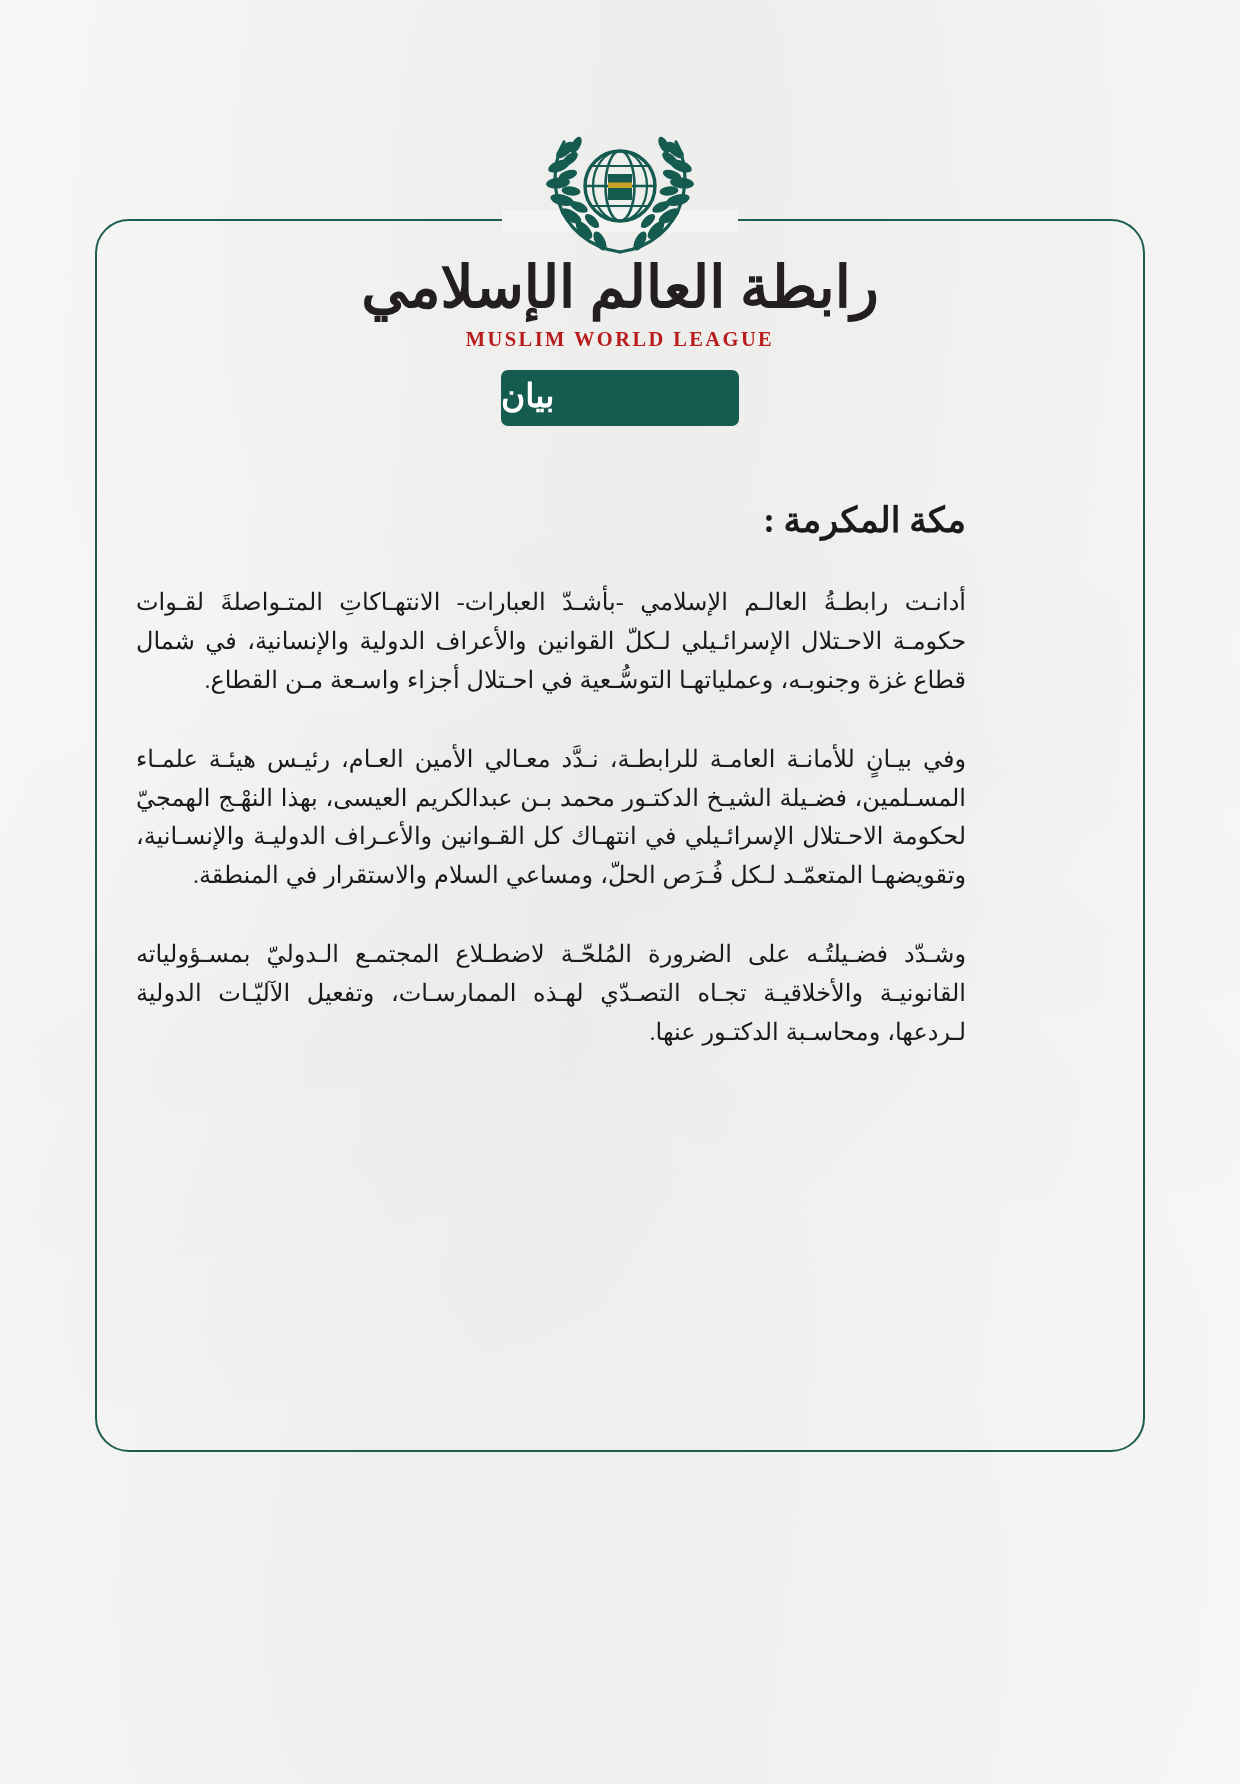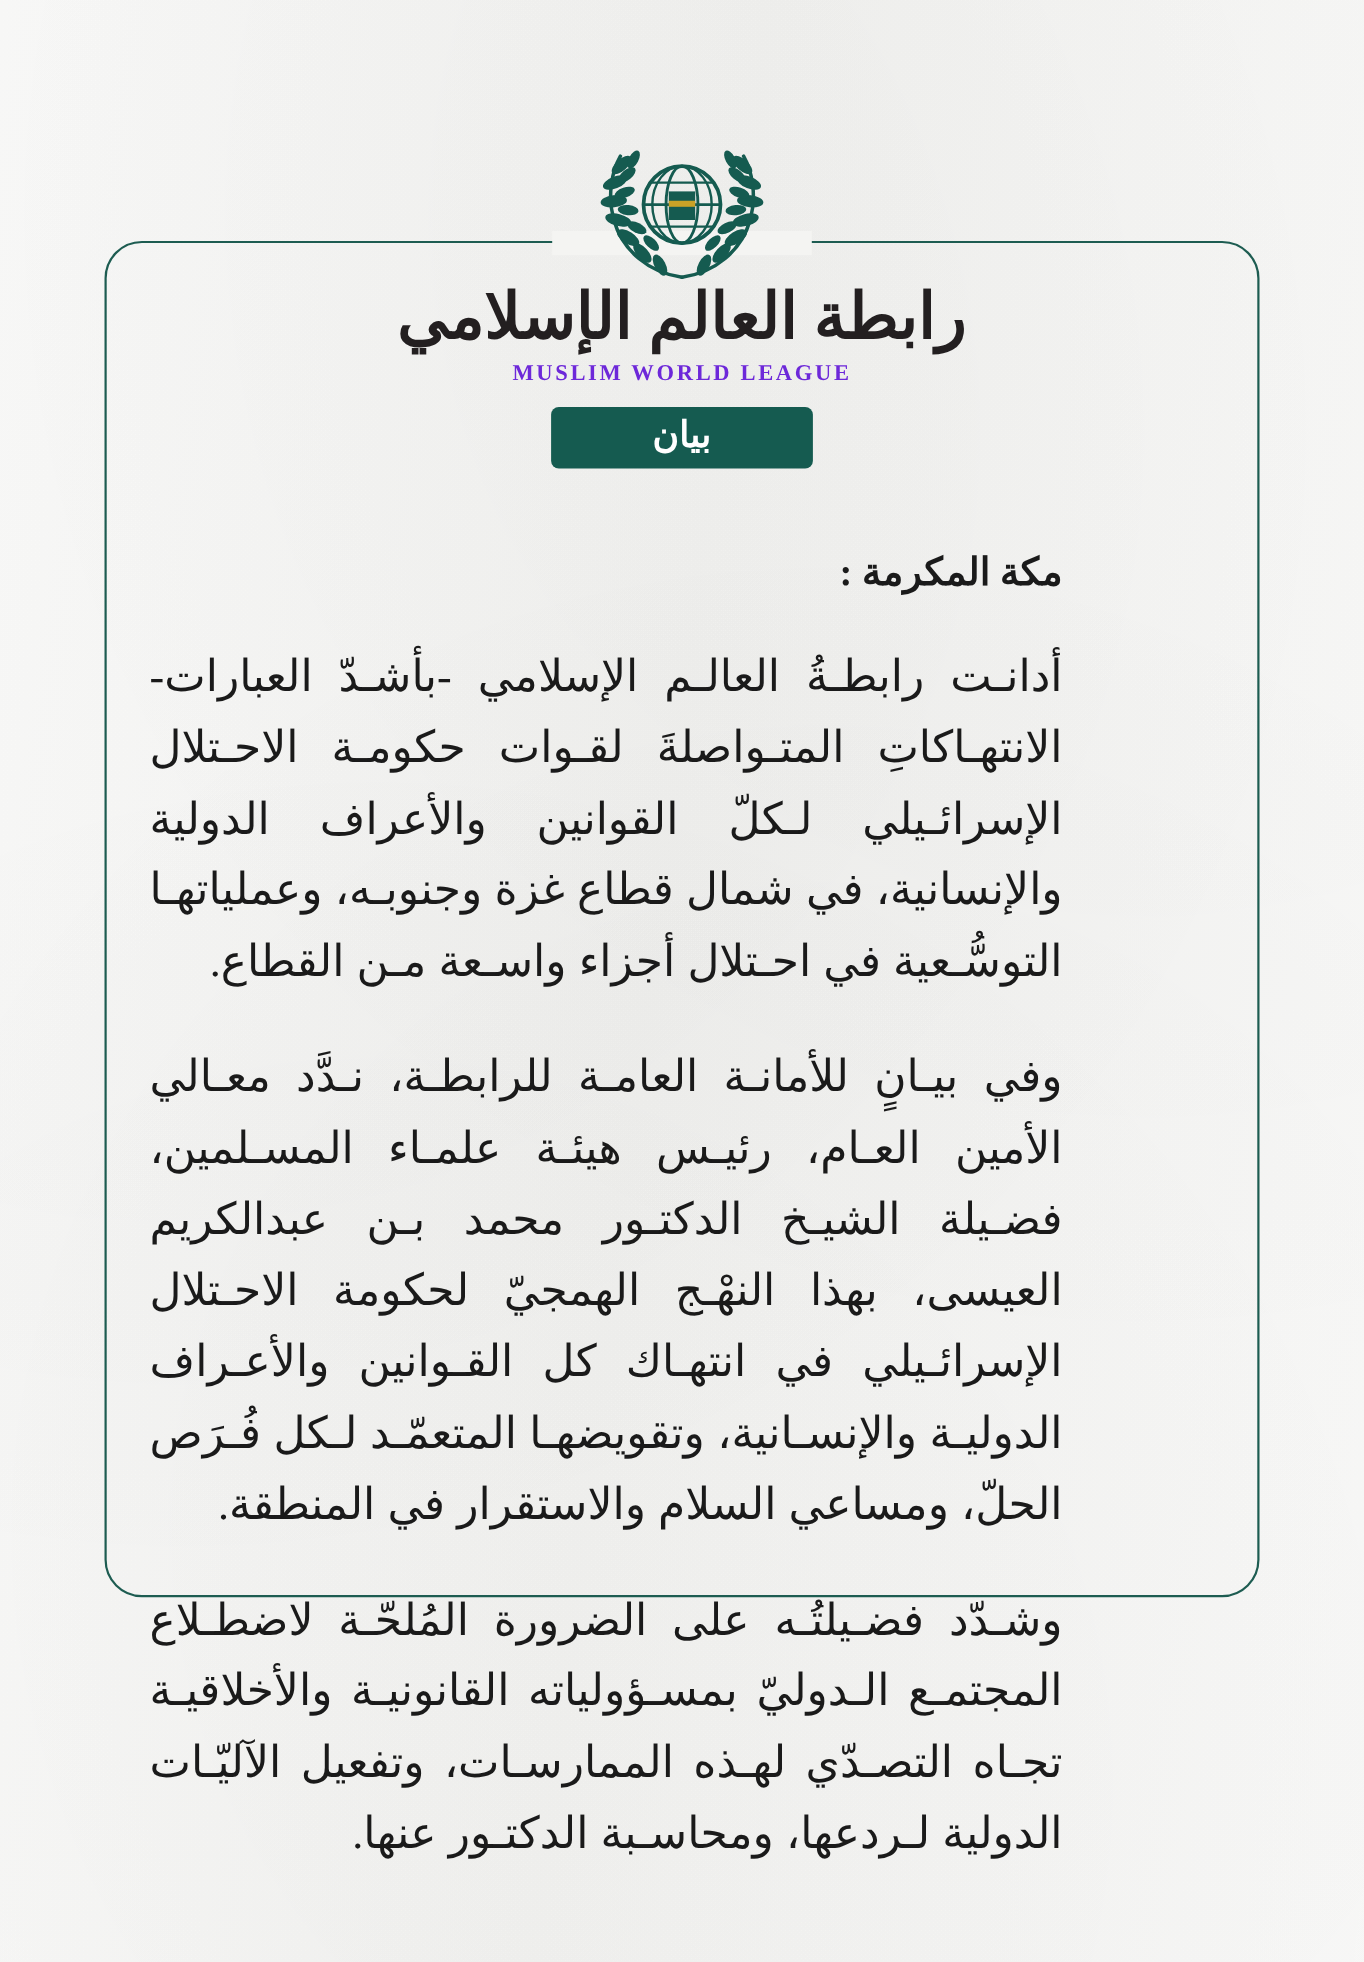--- a/index.html
+++ b/index.html
@@ -94,38 +94,38 @@
     direction: rtl;
     white-space: nowrap;
   }
 
   .wordmark-en {
     margin-top: 9px;
     font-family: "Liberation Serif", "DejaVu Serif", serif;
     font-size: 20.5px;
     font-weight: 700;
     letter-spacing: 2.4px;
-    color: #6d28d9;
+    color: #b91c1c;
     direction: ltr;
     white-space: nowrap;
   }
 
   
   .badge {
     position: absolute;
     left: 50%;
     top: 370px;
     transform: translateX(-50%);
     width: 238px;
     height: 56px;
     background: #155b50;
     border-radius: 7px;
     display: flex;
     align-items: center;
-    justify-content: center;
+    justify-content: flex-end;
     z-index: 4;
   }
   .badge-text {
     color: #ffffff;
     font-family: "Liberation Serif", "DejaVu Serif", serif;
     font-size: 33px;
     font-weight: 700;
     letter-spacing: 5px;
     direction: rtl;
     line-height: 1;
@@ -148,21 +148,21 @@
     font-size: 35px;
     font-weight: 700;
     color: #1a1a1a;
     text-align: right;
     margin-bottom: 42px;
     letter-spacing: 0.5px;
   }
 
   .para {
     font-family: "Liberation Serif", "DejaVu Serif", serif;
-    font-size: 40px;
+    font-size: 24px;
     line-height: 1.62;
     color: #1a1a1a;
     text-align: justify;
     text-align-last: right;
     margin-bottom: 40px;
     word-spacing: 1px;
   }
   .para:last-child { margin-bottom: 0; }
 </style>
 </head>

